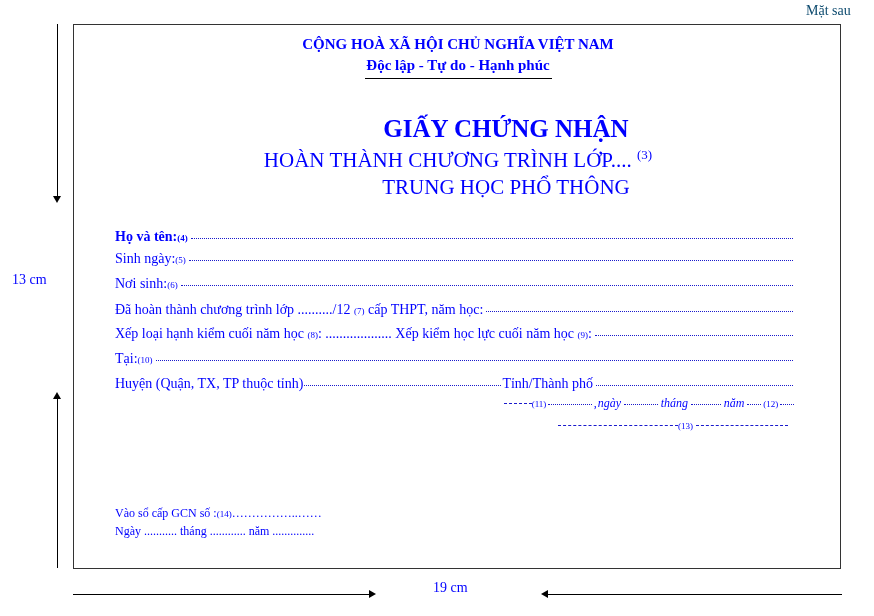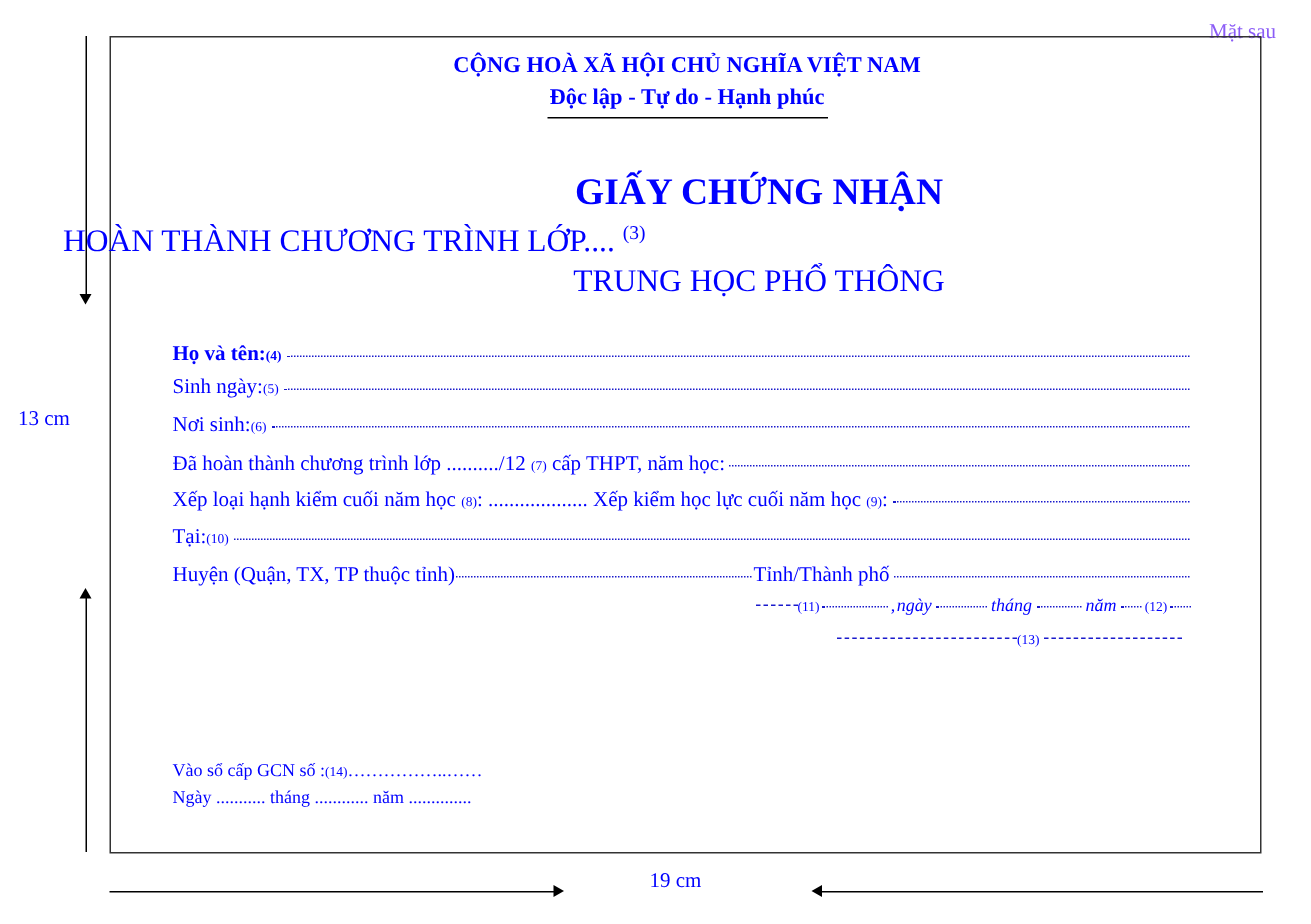--- a/index.html
+++ b/index.html
@@ -1,26 +1,26 @@
 <!DOCTYPE html>
 <html><head>
   <meta charset="utf-8">
   <style>
     html, body { margin: 0; padding: 0; background: #ffffff; }
     body { width: 874px; height: 616px; position: relative; overflow: hidden;
            font-family: "Liberation Serif", "DejaVu Serif", serif; color: #0000ff; }
     .abs { position: absolute; }
-    .page-label { top: 14px; left: 806px; font-size: 14px; color: #8b5cf6; white-space: nowrap; }
+    .page-label { top: 3px; left: 806px; font-size: 14px; color: #0c4a6e; white-space: nowrap; }
     .frame { left: 73px; top: 24px; width: 768px; height: 545px; border: 1px solid #333333; box-sizing: border-box; }
     .nation { top: 36px; left: 0; width: 874px; text-align: center; }
     .nation .l1 { font-weight: bold; font-size: 15px; display: block; width: 100%; position:absolute; left: 0; top: 0; text-indent: 42px; }
     .nation .l2 { font-weight: bold; font-size: 15px; display: block; position:absolute; top: 21px; left: 0; width: 100%; text-indent: 42px; }
     .motto-rule { top: 78px; left: 365px; width: 187px; height: 0; border-top: 1.5px solid #000; }
     .title1 { top: 115px; left: 0; width: 874px; text-align: center; font-size: 25px; font-weight: bold; text-indent: 42px; padding-left: 48px; }
-    .title2 { top: 148px; left: 0; width: 874px; text-align: left; font-size: 21px; text-indent: 42px; }
+    .title2 { top: 148px; left: 0; width: 874px; text-align: center; font-size: 21px; text-indent: 42px; }
     .title3 { top: 175px; left: 0; width: 874px; text-align: center; font-size: 21px; text-indent: 42px; margin-left: 48px; }
     sup { font-size: 9px; vertical-align: super; line-height: 0; }
     .title2 sup { font-size: 13px; }
     .row { left: 115px; width: 678px; font-size: 14px; display: flex; align-items: baseline; white-space: nowrap; height: 18px; }
     .fill { flex: 1; border-bottom: 1px dotted #1a1acc; margin-left: 3px; height: 0; position: relative; top: -2px; min-width: 10px; }
     .short { display: inline-block; border-bottom: 1px dotted #1a1acc; height: 0; position: relative; top: -2px; margin: 0 2px; }
     .date-row { top: 396px; left: 504px; width: 292px; font-size: 12px; white-space: nowrap; display: flex; align-items: baseline; }
     .date-row i { margin: 0 1px; }
     .sig-row { top: 426px; left: 558px; width: 236px; font-size: 12px; white-space: nowrap; display: flex; align-items: baseline; }
     .dash { display: inline-block; border-bottom: 1.5px dashed #1a1acc; height: 0; position: relative; top: -3px; }

